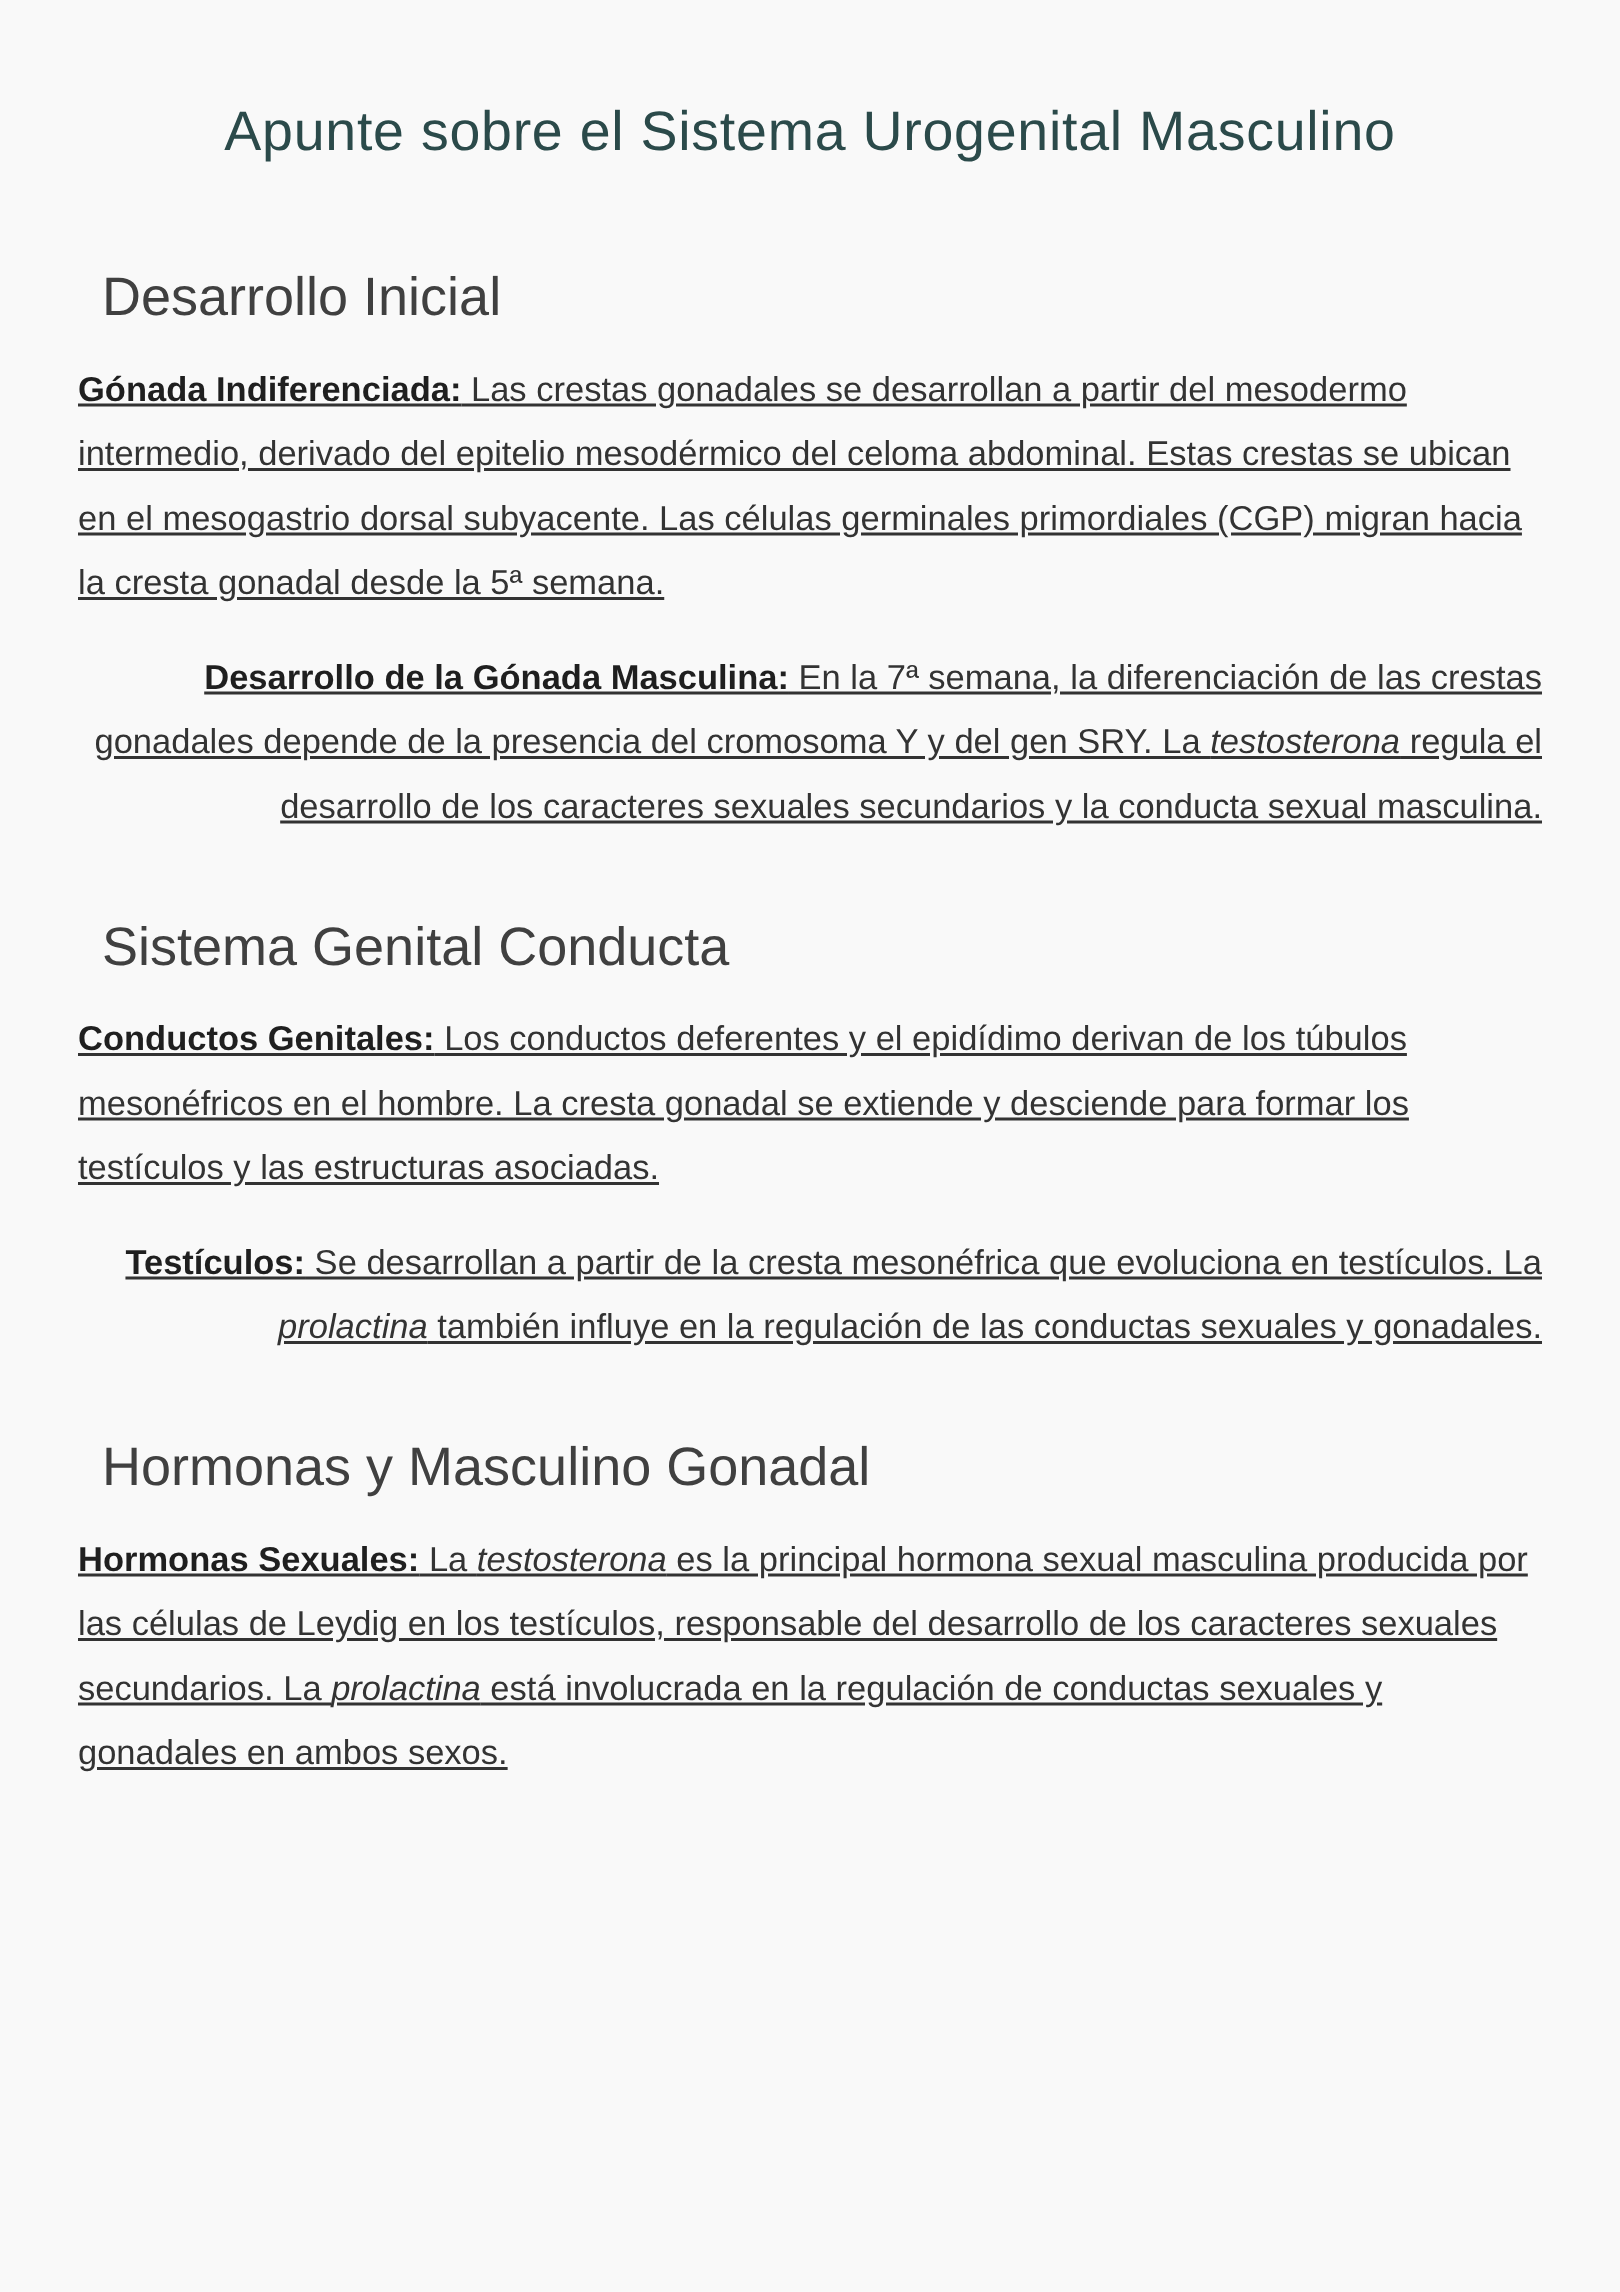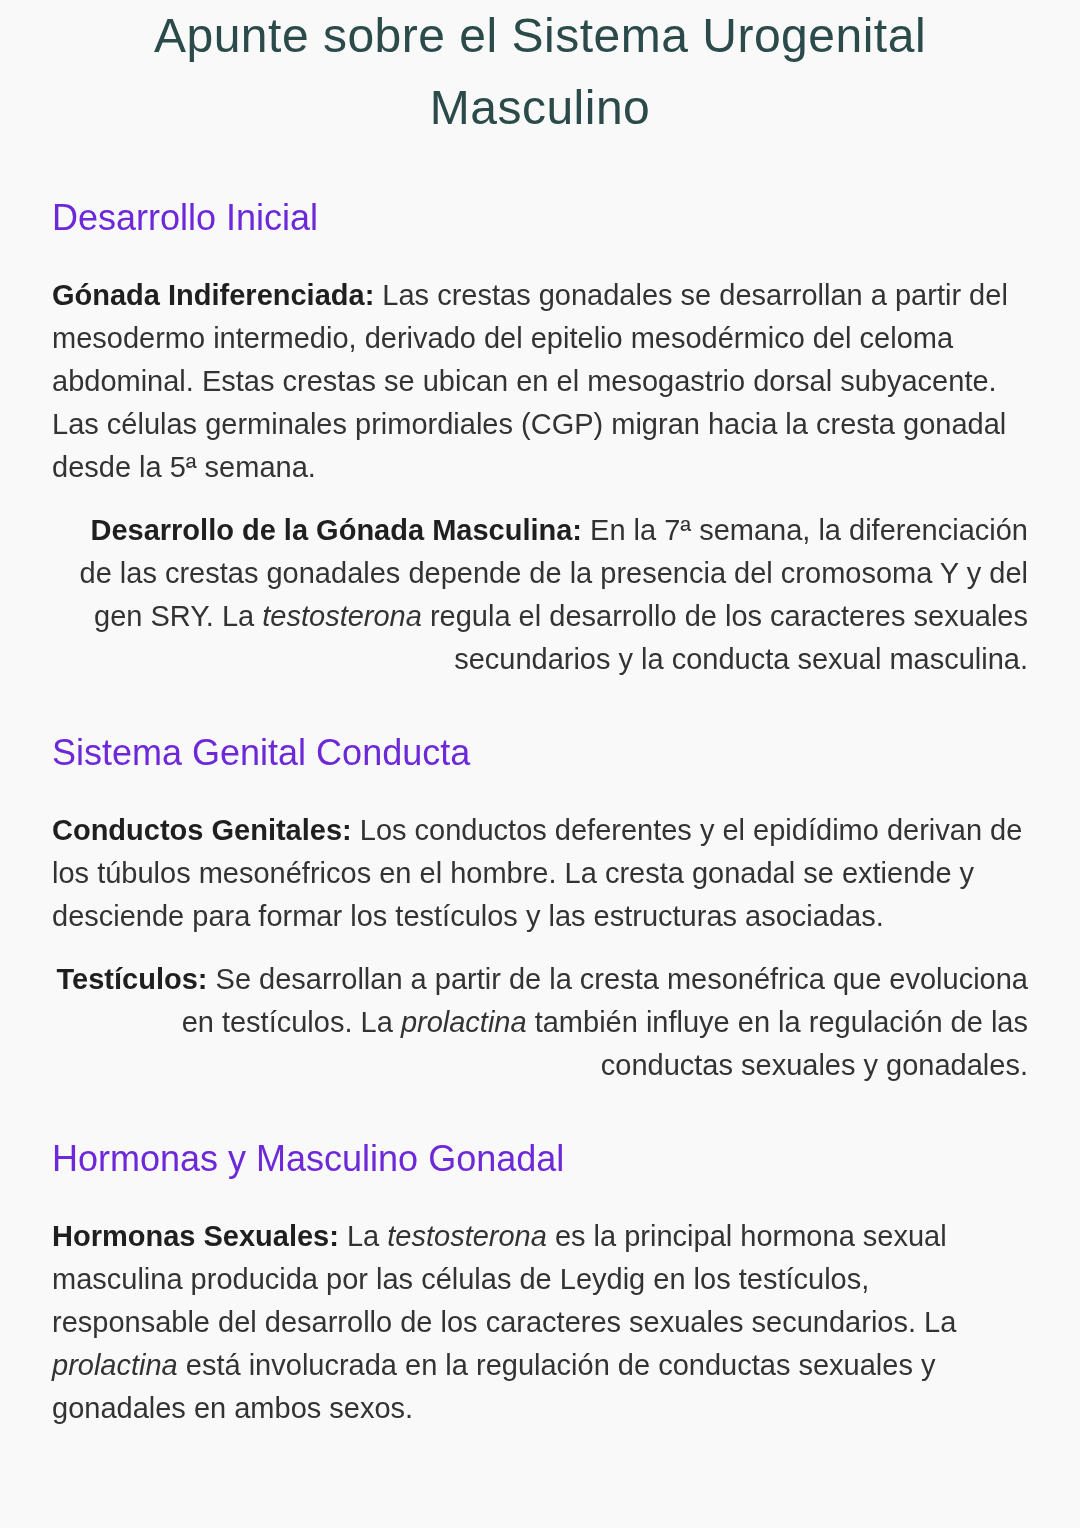--- a/index.html
+++ b/index.html
@@ -13,41 +13,43 @@
       overflow: hidden;
       font-family: "Liberation Sans", sans-serif;
       color: #2b2b2b;
     }
     .page {
       padding: 0 52px;
       box-sizing: border-box;
     }
     .doc-title {
       margin: 0;
+      padding-top: 52px;
       text-align: center;
-      font-size: 48px;
+      font-size: 37px;
       font-weight: normal;
       line-height: 72px;
       color: #2b4a4a;
       letter-spacing: 0.5px;
     }
     .section-heading {
-      margin: 0;
+      margin: 16px;
       font-size: 36px;
       font-weight: normal;
-      color: #6d28d9;
+      color: #404040;
       line-height: 48px;
     }
     .section-heading.first { margin-top: 50px; }
     .section-heading.later { margin-top: 48px; }
     .para {
-      margin: 32px 0 0 0;
-      font-size: 29px;
+      margin: 16px 0 0 0;
+      font-size: 23px;
       line-height: 43px;
       color: #333333;
+      text-decoration: underline;
     }
     .para + .para { margin-top: 20px; text-align: right; }
     .para .term {
       font-weight: bold;
       color: #1f1f1f;
     }
     .para em { font-style: italic; }
   </style>
 </head>
 <body>

